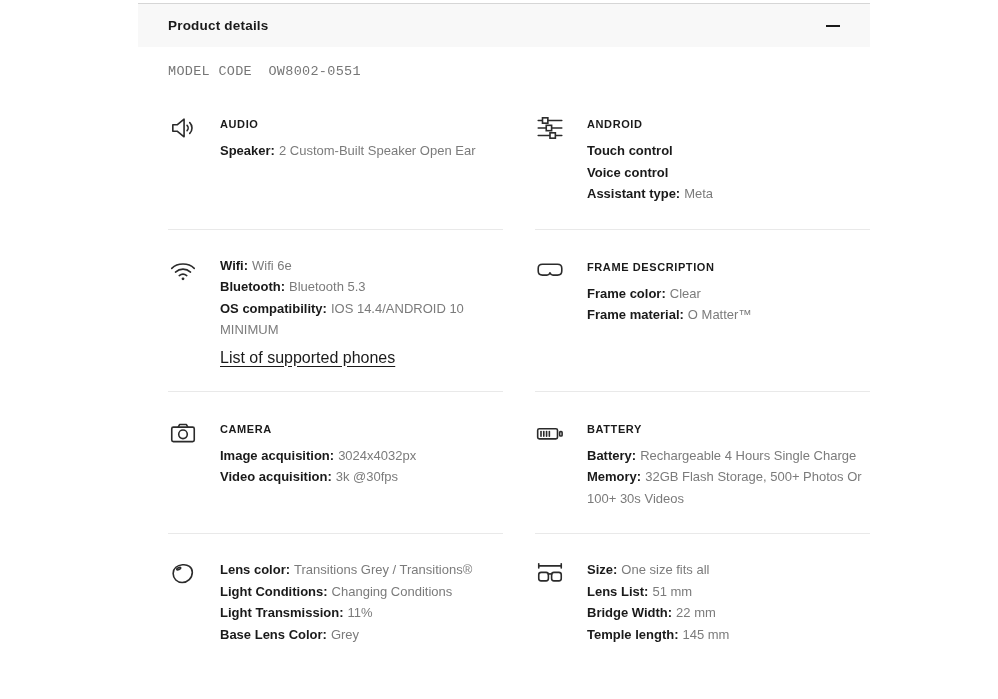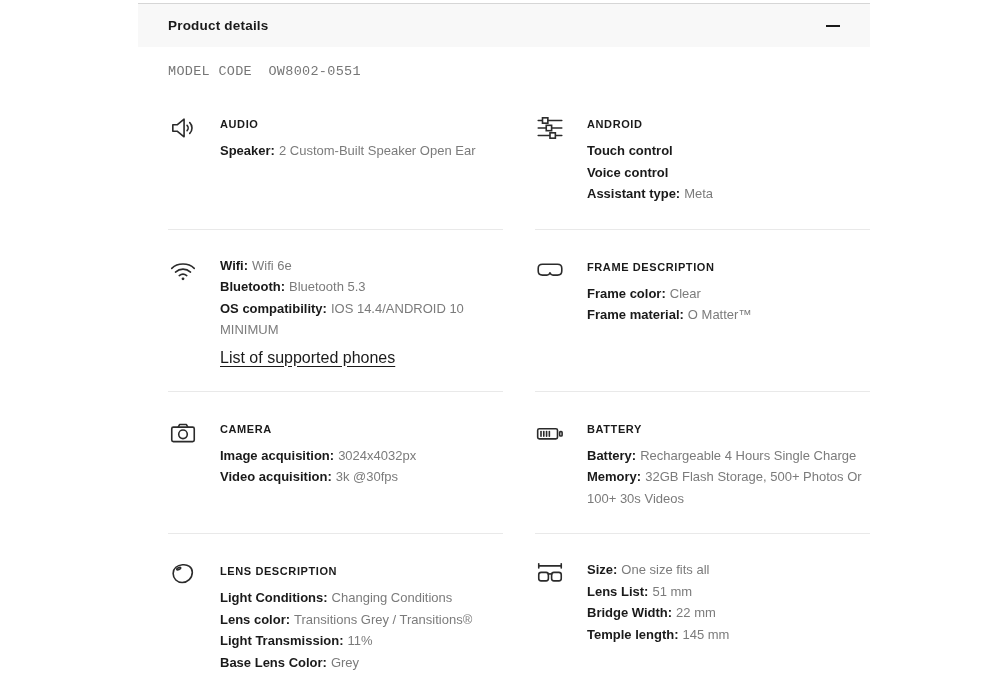--- a/index.html
+++ b/index.html
@@ -220,23 +220,22 @@
     </div>
 
     <div class="cell last">
       <div class="icon-col">
         <svg width="30" height="30" viewBox="0 0 28 28">
           <path class="ic" d="M13.5 4.5 C18.5 3.9 22.7 6.8 22.7 11.5 C22.7 17 18.2 21 13.2 21 C8.6 21 4.8 17.5 4.8 12.7 C4.8 7.8 8.6 5 13.5 4.5 z"></path>
           <ellipse class="ic" cx="10" cy="8.1" rx="2" ry="0.9" transform="rotate(-22 10 8.1)" stroke-width="1.1"></ellipse>
         </svg>
       </div>
       <div class="content">
-        <h3 class="sec-title">LENS DESCRIPTION</h3>
+        <p class="spec-row"><span class="lbl">Lens color:</span><span class="val">Transitions Grey / Transitions®</span></p>
         <p class="spec-row"><span class="lbl">Light Conditions:</span><span class="val">Changing Conditions</span></p>
-        <p class="spec-row"><span class="lbl">Lens color:</span><span class="val">Transitions Grey / Transitions®</span></p>
         <p class="spec-row"><span class="lbl">Light Transmission:</span><span class="val">11%</span></p>
         <p class="spec-row"><span class="lbl">Base Lens Color:</span><span class="val">Grey</span></p>
       </div>
     </div>
 
     <div class="cell last">
       <div class="icon-col">
         <svg width="30" height="30" viewBox="0 0 28 28">
           <line class="ic" x1="3.5" y1="3.5" x2="3.5" y2="7.5"></line>
           <line class="ic" x1="24.5" y1="3.5" x2="24.5" y2="7.5"></line>

